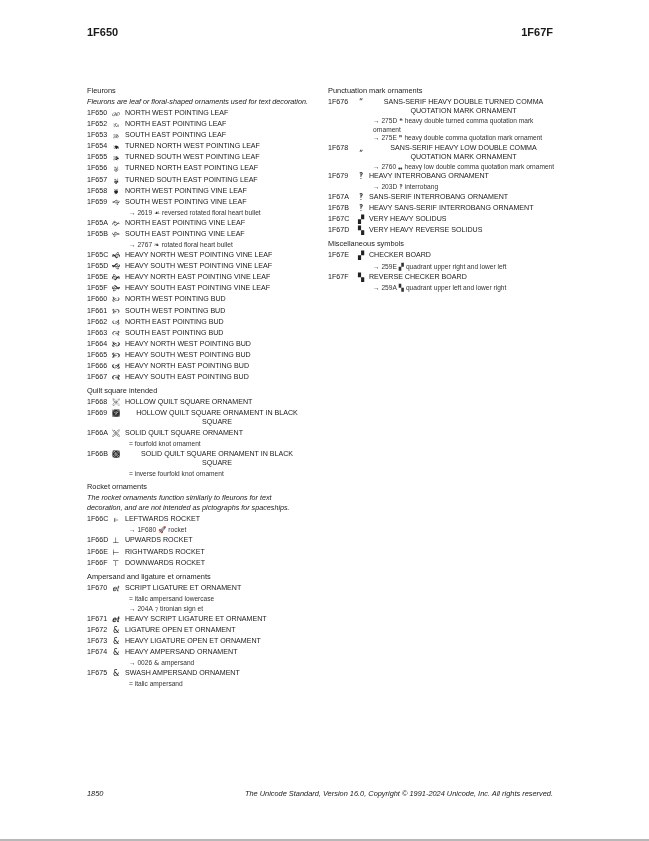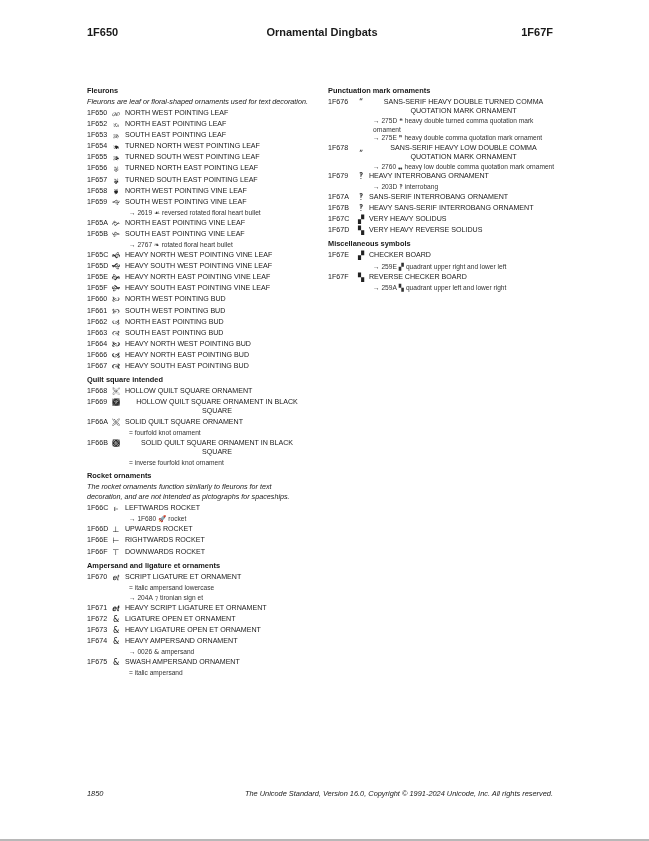--- a/index.html
+++ b/index.html
@@ -10,21 +10,21 @@
   .hdr { position:absolute; top:26px; left:87px; width:470px; height:14px;
          font-weight:bold; font-size:11px; }
   .hdr .l { position:absolute; left:0; top:0; }
   .hdr .c { position:absolute; left:0; right:0; text-align:center; top:0; }
   .hdr .r { position:absolute; right:4px; top:0; }
 
   .col { position:absolute; top:86px; }
   .col-left { left:87px; width:222px; }
   .col-right { left:328px; width:230px; }
 
-  .sec-title { font-weight:bold; font-size:7.4px; line-height:10px; margin:3px 0 1px 0; }
+  .sec-title { font-weight:normal; font-size:7.4px; line-height:10px; margin:3px 0 1px 0; }
   .sec-title.first { margin-top:0; }
   .sec-desc { font-style:italic; font-size:7.2px; line-height:10px; margin-bottom:1px; }
 
   .entry { position:relative; font-size:7.1px; line-height:11.1px; padding-left:38px; }
   .entry .code { position:absolute; left:0; top:0; width:22px; }
   .entry .glyph { position:absolute; left:22px; top:0; width:14px; text-align:center;
                   font-family:"DejaVu Sans", sans-serif; font-size:8px; color:#222; }
   .entry .name { display:block; }
   .entry .name.wrap { line-height:9px; padding-top:1px; padding-bottom:1px;text-align:center; }
   .note { font-size:6.6px; line-height:10px; padding-left:42px; color:#333; }
@@ -37,21 +37,20 @@
 
   .ftr { position:absolute; top:789px; left:87px; width:470px; font-style:italic; font-size:7.4px; }
   .ftr .pg { position:absolute; left:0; top:0; }
   .ftr .copy { position:absolute; right:4px; top:0; }
 </style>
 </head>
 <body>
 
 <div class="hdr">
   <span class="l">1F650</span>
-  <span class="c">Ornamental Dingbats</span>
   <span class="r">1F67F</span>
 </div>
 
 <div class="col col-left" id="col-left">
     <div class="sec-title first">Fleurons</div>
     <div class="sec-desc">Fleurons are leaf or floral-shaped ornaments used for text decoration.</div>
     <div class="entry">
       <span class="code">1F650</span>
       <span class="glyph">🙐</span>
       <span class="name">NORTH WEST POINTING LEAF</span>
@@ -145,20 +144,25 @@
     </div>
     <div class="entry">
       <span class="code">1F663</span>
       <span class="glyph">🙣</span>
       <span class="name">SOUTH EAST POINTING BUD</span>
     </div>
     <div class="entry">
       <span class="code">1F664</span>
       <span class="glyph">🙤</span>
       <span class="name">HEAVY NORTH WEST POINTING BUD</span>
+    </div>
+    <div class="entry">
+      <span class="code">1F665</span>
+      <span class="glyph">🙥</span>
+      <span class="name">HEAVY SOUTH WEST POINTING BUD</span>
     </div>
     <div class="entry">
       <span class="code">1F666</span>
       <span class="glyph">🙦</span>
       <span class="name">HEAVY NORTH EAST POINTING BUD</span>
     </div>
     <div class="entry">
       <span class="code">1F667</span>
       <span class="glyph">🙧</span>
       <span class="name">HEAVY SOUTH EAST POINTING BUD</span>

